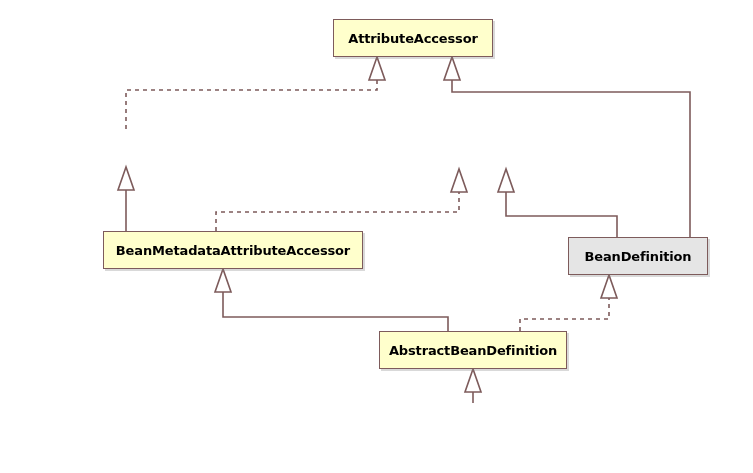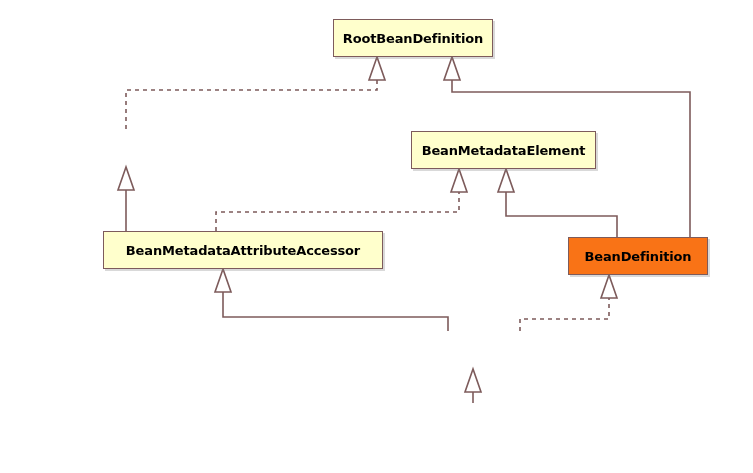--- a/index.html
+++ b/index.html
@@ -97,33 +97,33 @@
     <g>
       <path d="M 473 403 L 473 392" fill="none" stroke="#7d5b5b" stroke-width="1.6"></path>
       <polygon points="473,369 465,392 481,392" fill="#ffffff" stroke="#7d5b5b" stroke-width="1.6"></polygon>
     </g>
 
   </svg>
 
   <div id="node-layer">
 
     <div class="uml-class" style="left: 333px; top: 19px; width: 160px; height: 38px; background: rgb(255, 255, 204); border-color: rgb(125, 91, 91); color: rgb(0, 0, 0);">
-      <span class="class-name">RootBeanDefinition</span>
+      <span class="class-name">AttributeAccessor</span>
     </div>
 
 
-    <div class="uml-class" style="left: 411px; top: 131px; width: 185px; height: 38px; background: rgb(255, 255, 204); border-color: rgb(125, 91, 91); color: rgb(0, 0, 0);">
-      <span class="class-name">BeanMetadataElement</span>
-    </div>
 
-    <div class="uml-class" style="left: 103px; top: 231px; width: 280px; height: 38px; background: rgb(255, 255, 204); border-color: rgb(125, 91, 91); color: rgb(0, 0, 0); justify-content: center;">
+    <div class="uml-class" style="left: 103px; top: 231px; width: 260px; height: 38px; background: rgb(255, 255, 204); border-color: rgb(125, 91, 91); color: rgb(0, 0, 0); justify-content: center;">
       <span class="class-name">BeanMetadataAttributeAccessor</span>
     </div>
 
-    <div class="uml-class" style="left: 568px; top: 237px; width: 140px; height: 38px; background: #f97316; border-color: rgb(125, 91, 91); color: rgb(0, 0, 0);">
+    <div class="uml-class" style="left: 568px; top: 237px; width: 140px; height: 38px; background: #e5e5e5; border-color: rgb(125, 91, 91); color: rgb(0, 0, 0);">
       <span class="class-name">BeanDefinition</span>
     </div>
 
+    <div class="uml-class" style="left: 379px; top: 331px; width: 188px; height: 38px; background: rgb(255, 255, 204); border-color: rgb(125, 91, 91); color: rgb(0, 0, 0);">
+      <span class="class-name">AbstractBeanDefinition</span>
+    </div>
 
 
   </div>
 
 </div>
 
 </body></html>

